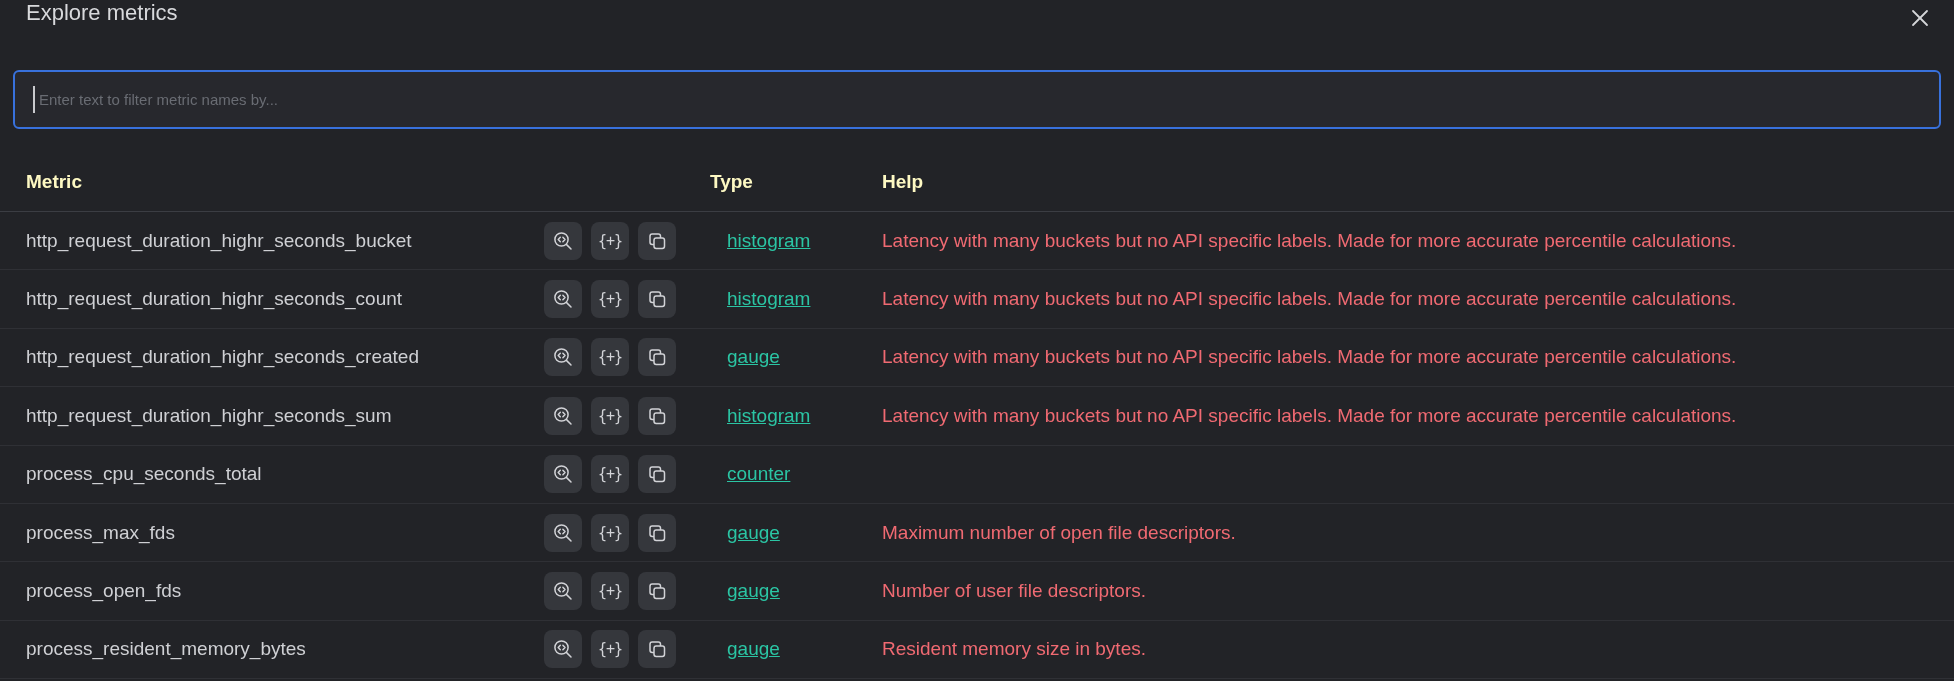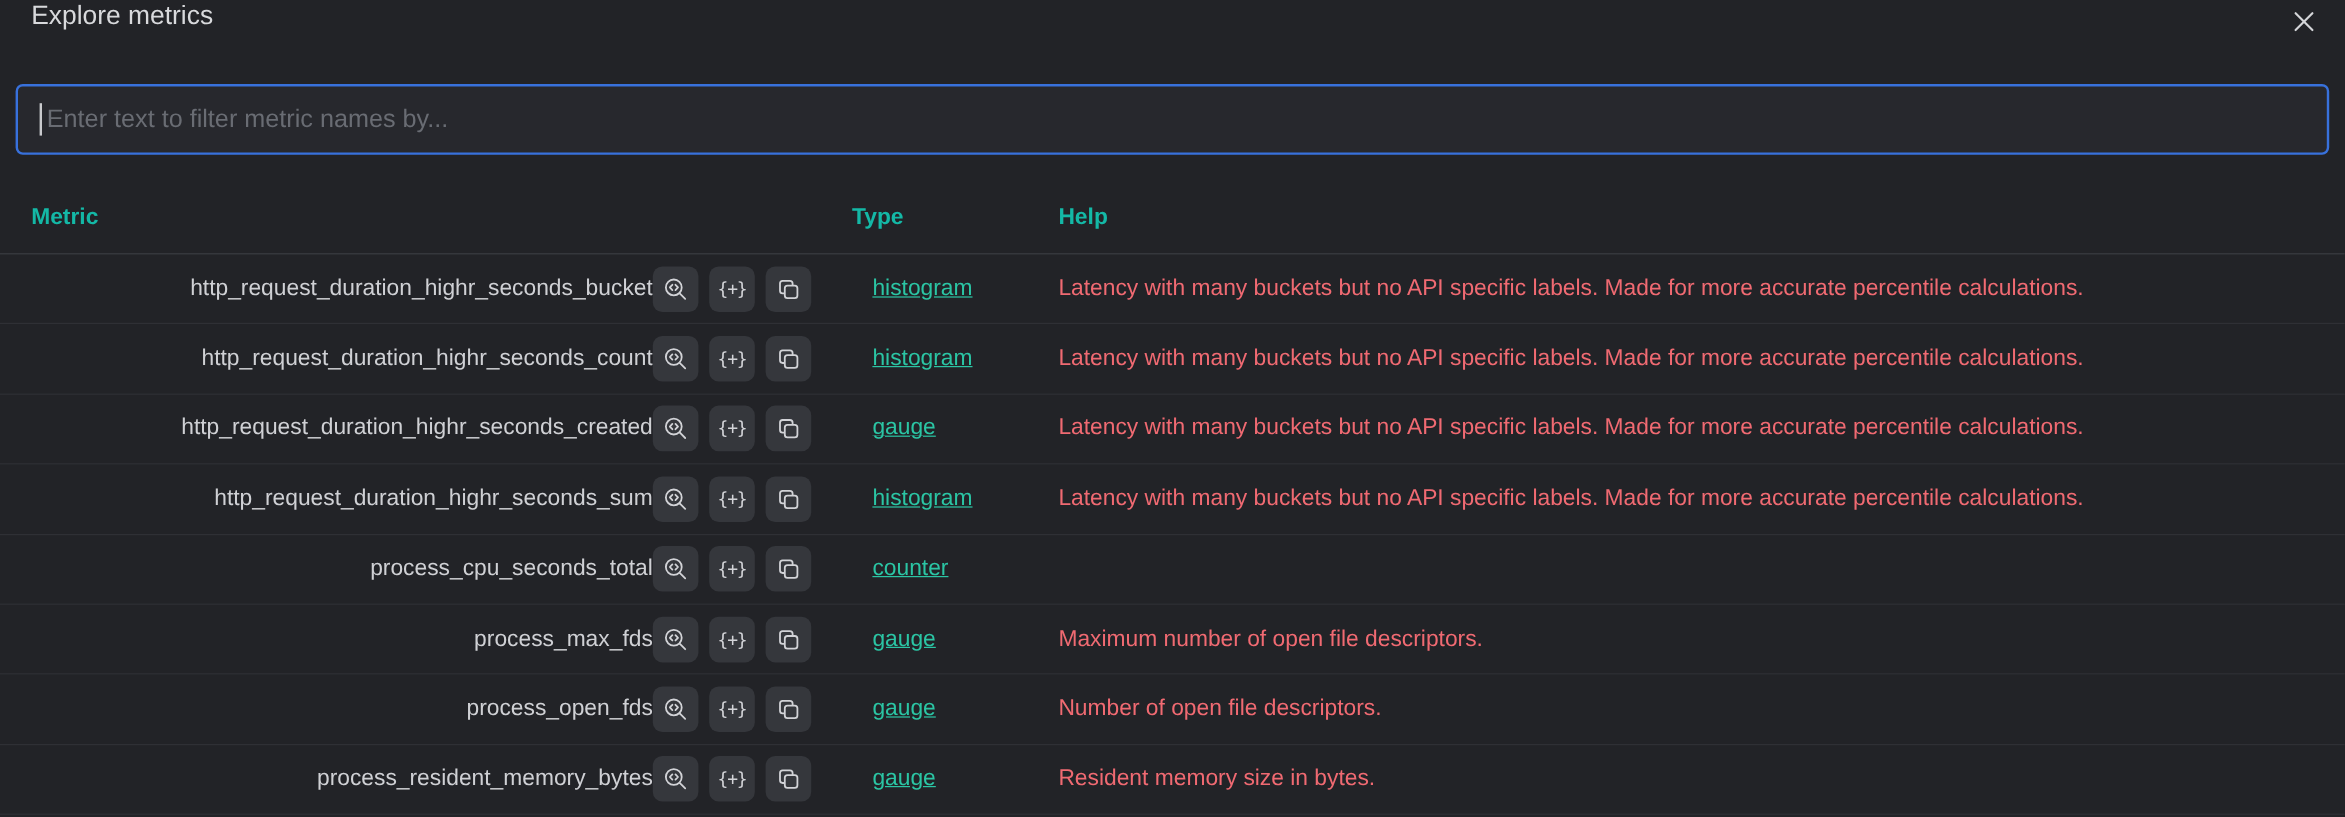--- a/index.html
+++ b/index.html
@@ -39,21 +39,21 @@
     position:relative;
   }
   .filter-input {
     width:100%;
     height:59px;
     background:#27282d;
     border:2px solid var(--accent, #3871dc);
     border-radius:6px;
     padding:0 16px 0 24px;
     font-family:"Liberation Sans", sans-serif;
-    font-size:21px;
+    font-size:15px;
     color:#d8d9dc;
     outline:none;
   }
   .filter-input::placeholder { color:#696c73; opacity:1; }
   .fake-caret {
     position:absolute;
     left:20px; top:16px;
     width:2px; height:27px;
     background:#c9cacd;
   }
@@ -66,30 +66,30 @@
     align-items:center;
     padding:0 26px;
   }
   .thead {
     height:59px;
     border-bottom:1px solid #3b3d43;
   }
   .th {
     font-size:19px;
     font-weight:700;
-    color:#14b8a6;
+    color:#fef9c3;
   }
   .tbody .tr {
     height:58.4px;
     border-bottom:1px solid #2f3035;
   }
   .metric-cell {
     font-size:19px;
     color:#cfd0d4;
-    white-space:nowrap; overflow:hidden; text-overflow:ellipsis;text-align:right;
+    white-space:nowrap; overflow:hidden; text-overflow:ellipsis;
   }
   .actions-cell { display:flex; gap:9px; }
   .icon-btn {
     width:38px; height:38px;
     background:#35373c;
     border:none; border-radius:8px;
     display:flex; align-items:center; justify-content:center;
     cursor:pointer;
     color:#d2d3d7;
   }
@@ -334,21 +334,21 @@
       <button class="icon-btn">
         <span>
           <svg width="22" height="22" viewBox="0 0 22 22" fill="none" stroke="currentColor" stroke-width="1.5" stroke-linejoin="round">
             <rect x="4" y="4" width="10.5" height="10.5" rx="2.2"></rect>
             <rect x="8" y="8" width="10.5" height="10.5" rx="2.2" fill="#35373c"></rect>
           </svg>
         </span>
       </button>
     </div>
     <div class="type-cell">gauge</div>
-    <div class="help-cell">Number of open file descriptors.</div>
+    <div class="help-cell">Number of user file descriptors.</div>
   </div>
 
   <div class="tr">
     <div class="metric-cell">process_resident_memory_bytes</div>
     <div class="actions-cell">
       <button class="icon-btn">
         <span>
           <svg width="22" height="22" viewBox="0 0 22 22" fill="none" stroke="currentColor" stroke-width="1.5" stroke-linecap="round" stroke-linejoin="round">
             <circle cx="9.5" cy="9.5" r="6.6"></circle>
             <line x1="14.6" y1="14.6" x2="19" y2="19"></line>

